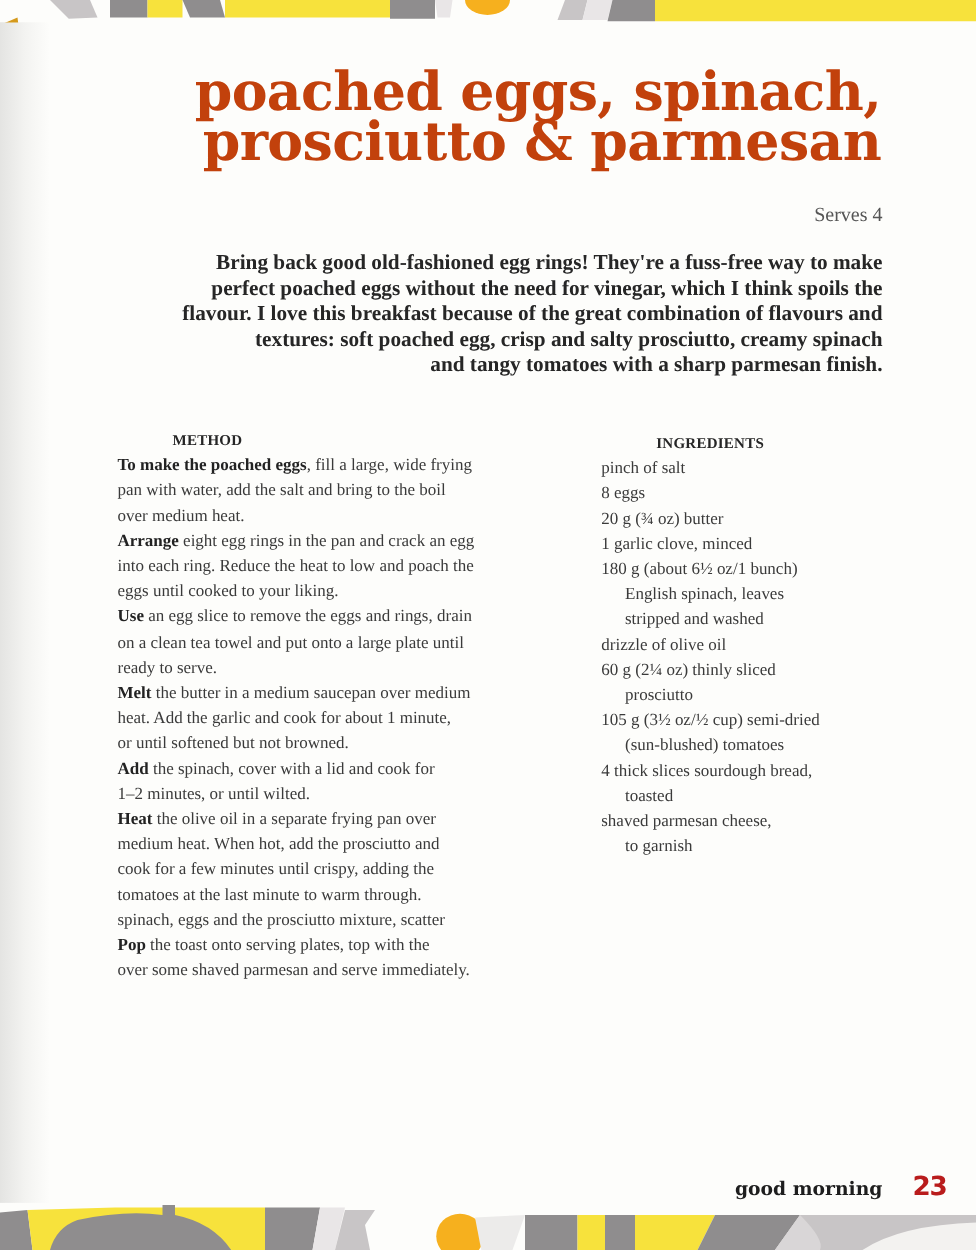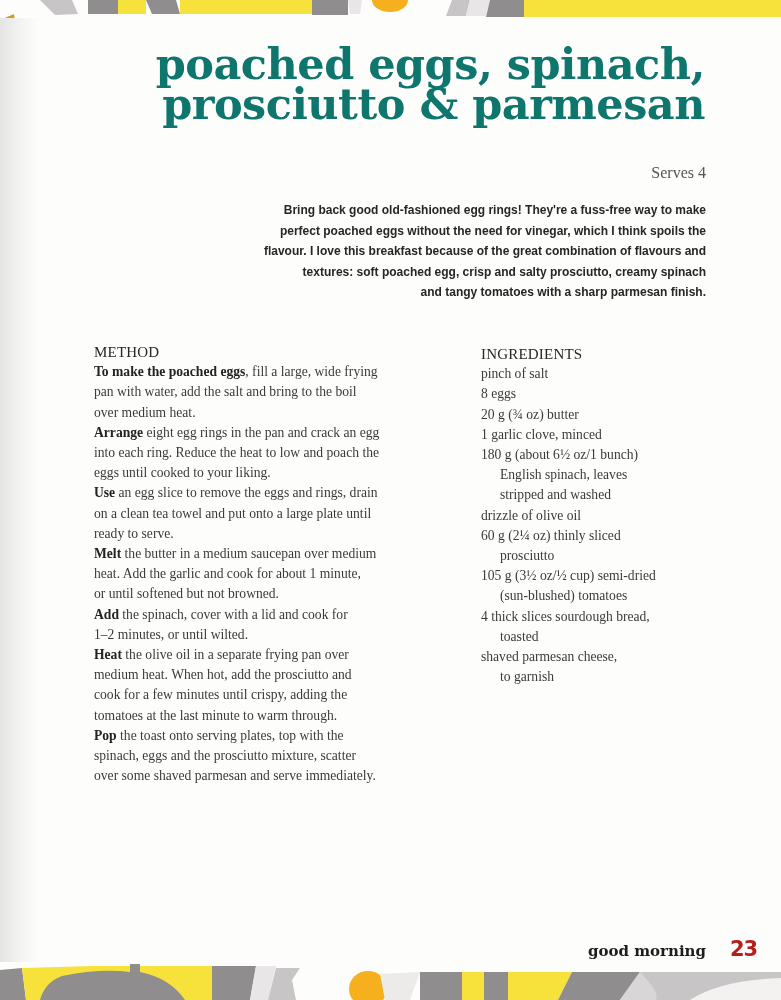--- a/index.html
+++ b/index.html
@@ -28,67 +28,68 @@
       width: 781px;
       overflow: hidden;
     }
     .band-top { top: 0; height: 18px; }
     .band-bottom { bottom: 0; height: 38px; }
     .band svg { display: block; }
 
     .title {
       position: absolute;
       right: 76px;
-      top: 44px;
+      top: 54px;
       text-align: right;
       font-family: "DejaVu Serif", serif;
       font-weight: bold;
       font-size: 43px;
       line-height: 40px;
       letter-spacing: -0.5px;
-      color: #0f766e;
+      color: #c2410c;
     }
     .serves {
       position: absolute;
       right: 75px;
       top: 164px;
       font-family: "Liberation Serif", serif;
       font-size: 16px;
       color: #555;
       margin-left: 46px;
     }
     .intro {
       position: absolute;
       right: 75px;
       top: 200px;
       width: 620px;
       text-align: right;
-      font-family: Liberation Sans, sans-serif;
-      font-weight: bold;
-      font-size: 12px;
+      font-family: Liberation Serif, serif;
+      font-weight: bold;
+      font-size: 17px;
       line-height: 20.5px;
       color: #262626;
     }
     .intro span { display: block; white-space: nowrap; }
 
     .method {
       position: absolute;
       left: 94px;
       top: 342px;
       width: 360px;
       font-family: "Liberation Serif", serif;
       font-size: 13.6px;
       line-height: 20.2px;
       color: #3a3a3a;
     }
     .heading {
-      font-weight: normal;
-      font-size: 15px;
+      font-weight: bold;
+      font-size: 12px;
       color: #262626;
       letter-spacing: 0.2px;
+      margin-left: 44px;
     }
     .method .line { white-space: nowrap; display: block; }
     .method b { color: #222; text-align: right; }
 
     .ingredients {
       position: absolute;
       left: 481px;
       top: 344px;
       width: 240px;
       font-family: "Liberation Serif", serif;
@@ -191,22 +192,22 @@
   </div>
 
   <div>
     <span class="line"><b>Heat</b><span> the olive oil in a separate frying pan over</span></span>
     <span class="line">medium heat. When hot, add the prosciutto and</span>
     <span class="line">cook for a few minutes until crispy, adding the</span>
     <span class="line">tomatoes at the last minute to warm through.</span>
   </div>
 
   <div>
+    <span class="line">spinach, eggs and the prosciutto mixture, scatter</span>
     <span class="line"><b>Pop</b><span> the toast onto serving plates, top with the</span></span>
-    <span class="line">spinach, eggs and the prosciutto mixture, scatter</span>
     <span class="line">over some shaved parmesan and serve immediately.</span>
   </div>
 </div>
 
 <div class="ingredients">
   <div class="heading">INGREDIENTS</div>
 
   <div>
     <span class="line">pinch of salt</span>
   </div>

